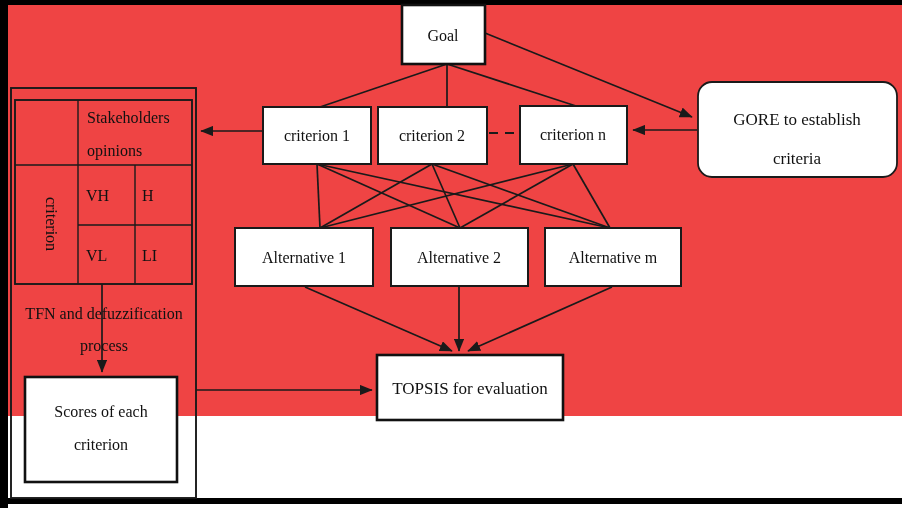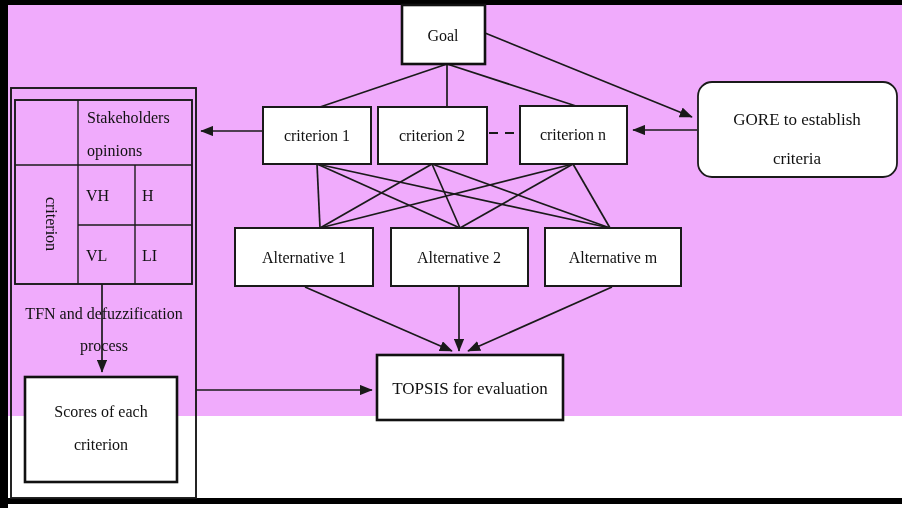--- a/index.html
+++ b/index.html
@@ -8,21 +8,21 @@
     background: #ffffff;
     width: 902px;
     height: 508px;
     overflow: hidden;
     font-family: "Liberation Serif", "DejaVu Serif", serif;
   }
   #stage {
     position: relative;
     width: 902px;
     height: 416px;
-    background: #f0abfc;
+    background: #ef4444;
   }
   svg { display: block; }
   .box      { fill: #ffffff; stroke: #1a1a1a; stroke-width: 2; }
   .box-thick{ fill: #ffffff; stroke: #111111; stroke-width: 2.6; }
   .rounded  { fill: #ffffff; stroke: #1a1a1a; stroke-width: 1.8; }
   .tline    { stroke: #1a1a1a; stroke-width: 1.4; fill: none; }
   .tline-outer { stroke: #1a1a1a; stroke-width: 1.9; fill: none; }
   .conn     { stroke: #1a1a1a; stroke-width: 1.7; fill: none; }
   .conn-dash{ stroke: #1a1a1a; stroke-width: 2.2; fill: none; stroke-dasharray: 9 7; }
   .lbl      { fill: #111111; font-size: 16px; }

